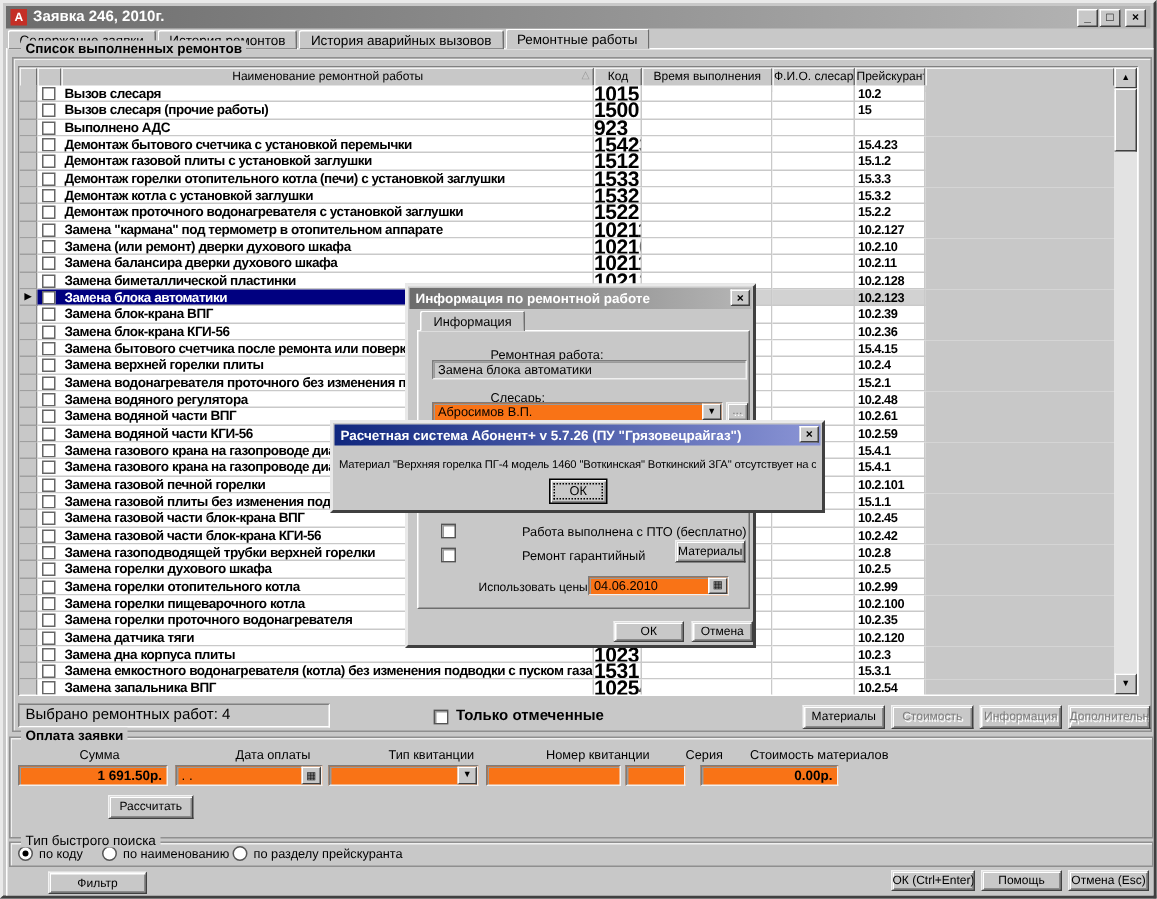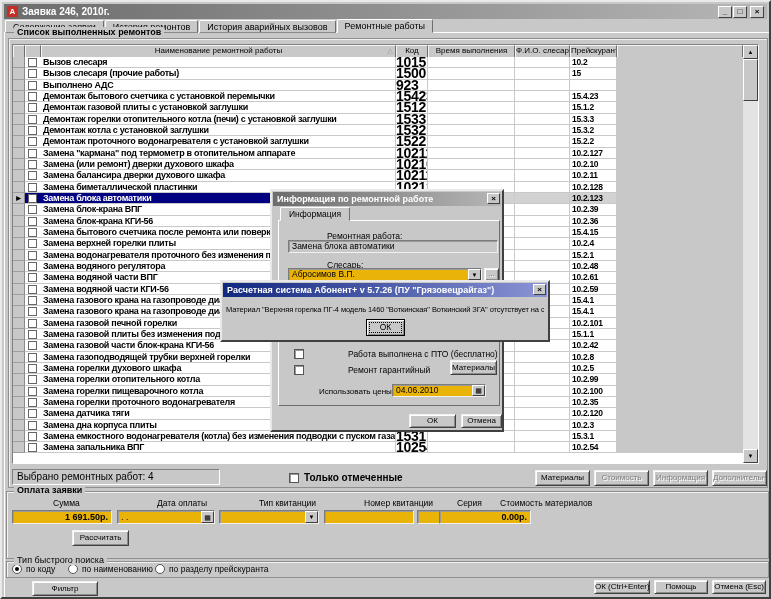--- a/index.html
+++ b/index.html
@@ -58,21 +58,21 @@
   .sbtn{position:absolute;left:0;width:15px;height:14px;background:#c8c8c8;border:1px solid;
      border-color:#fff #404040 #404040 #fff;text-align:center;font-size:6px;line-height:12px;}
   .sup{top:0;} .sdn{bottom:0;}
   .sthumb{position:absolute;left:0;top:14px;width:15px;height:42px;background:#c8c8c8;
      border:1px solid;border-color:#fff #404040 #404040 #fff;}
   
   .btn{position:absolute;background:#c8c8c8;border:1px solid;border-color:#f2f2f2 #404040 #404040 #f2f2f2;
      box-shadow:inset 1px 1px 0 #fff,inset -1px -1px 0 #8a8a8a;text-align:center;font-size:8px;
      line-height:14px;overflow:hidden;white-space:nowrap;height:16px;}
   .btn.dis{color:#7e7e7e;text-shadow:1px 1px 0 #fff;}
-  .inp{position:absolute;height:14px;background:#eab308;border:1px solid;
+  .inp{position:absolute;height:14px;background:#f97316;border:1px solid;
      border-color:#7c7c7c #f0f0f0 #f0f0f0 #7c7c7c;box-shadow:inset 1px 1px 0 #9a9a9a;
      font-size:9px;line-height:12px;padding:0 3px;white-space:nowrap;overflow:hidden;}
   .inp.right{text-align:right;font-weight:bold;}
   .flabel{position:absolute;font-size:8.5px;white-space:nowrap;padding-left:39px;}
   .minibtn{position:absolute;width:13px;height:12px;top:0;right:0;background:#c8c8c8;border:1px solid;
      border-color:#fff #404040 #404040 #fff;text-align:center;font-size:7px;line-height:11px;}
   .cbox{position:absolute;width:10px;height:10px;background:#fff;border:1px solid #555;
      box-shadow:inset 1px 1px 0 #9a9a9a;}
   .radio{position:absolute;width:10px;height:10px;border-radius:50%;background:#fff;border:1px solid #555;}
   .radio.on::after{content:"";position:absolute;left:2px;top:2px;width:4px;height:4px;border-radius:50%;background:#000;}
@@ -367,20 +367,29 @@
           <div class="c marker"></div>
           <div class="c namec"><span class="rcb"></span><span>Замена газовой плиты без изменения подводки</span></div>
           <div class="c codec"></div>
           <div class="c timec"></div>
           <div class="c fioc"></div>
           <div class="c pricec">15.1.1</div>
           <div class="c fillc"></div>
         </div>
         <div class="trow">
           <div class="c marker"></div>
+          <div class="c namec"><span class="rcb"></span><span>Замена газовой части блок-крана ВПГ</span></div>
+          <div class="c codec"></div>
+          <div class="c timec"></div>
+          <div class="c fioc"></div>
+          <div class="c pricec">10.2.45</div>
+          <div class="c fillc"></div>
+        </div>
+        <div class="trow">
+          <div class="c marker"></div>
           <div class="c namec"><span class="rcb"></span><span>Замена газовой части блок-крана КГИ-56</span></div>
           <div class="c codec"></div>
           <div class="c timec"></div>
           <div class="c fioc"></div>
           <div class="c pricec">10.2.42</div>
           <div class="c fillc"></div>
         </div>
         <div class="trow">
           <div class="c marker"></div>
           <div class="c namec"><span class="rcb"></span><span>Замена газоподводящей трубки верхней горелки</span></div>
@@ -491,21 +500,21 @@
   </div>
   <span class="flabel" style="left:218px;top:496px;">Тип квитанции</span>
   <div class="inp" style="left:217px;top:508px;width:100px;">
     <span class="combo-arrow">▼</span>
   </div>
   <span class="flabel" style="left:323px;top:496px;">Номер квитанции</span>
   <div class="inp" style="left:322px;top:508px;width:90px;"></div>
   <span class="flabel" style="left:416px;top:496px;">Серия</span>
   <div class="inp" style="left:415px;top:508px;width:40px;"></div>
   <span class="flabel" style="left:459px;top:496px;">Стоимость материалов</span>
-  <div class="inp right" style="left:437px;top:508px;width:92px;">0.00р.</div>
+  <div class="inp right" style="left:465px;top:508px;width:92px;">0.00р.</div>
   <div class="btn" style="left:70px;top:528px;width:57px;">Рассчитать</div>
 
   <div class="gbox" style="left:4px;top:559px;width:763px;height:17px;"></div>
   <div class="glabel" style="left:12px;top:553px;">Тип быстрого поиска</div>
   <div>
       <span class="radio on" style="left: 10px; top: 562px;"></span>
       <span class="rlabel" style="left: 24px; top: 562px;">по коду</span>
       <span class="radio" style="left: 66px; top: 562px;"></span>
       <span class="rlabel" style="left: 80px; top: 562px;">по наименованию</span>
       <span class="radio" style="left: 153px; top: 562px;"></span>

